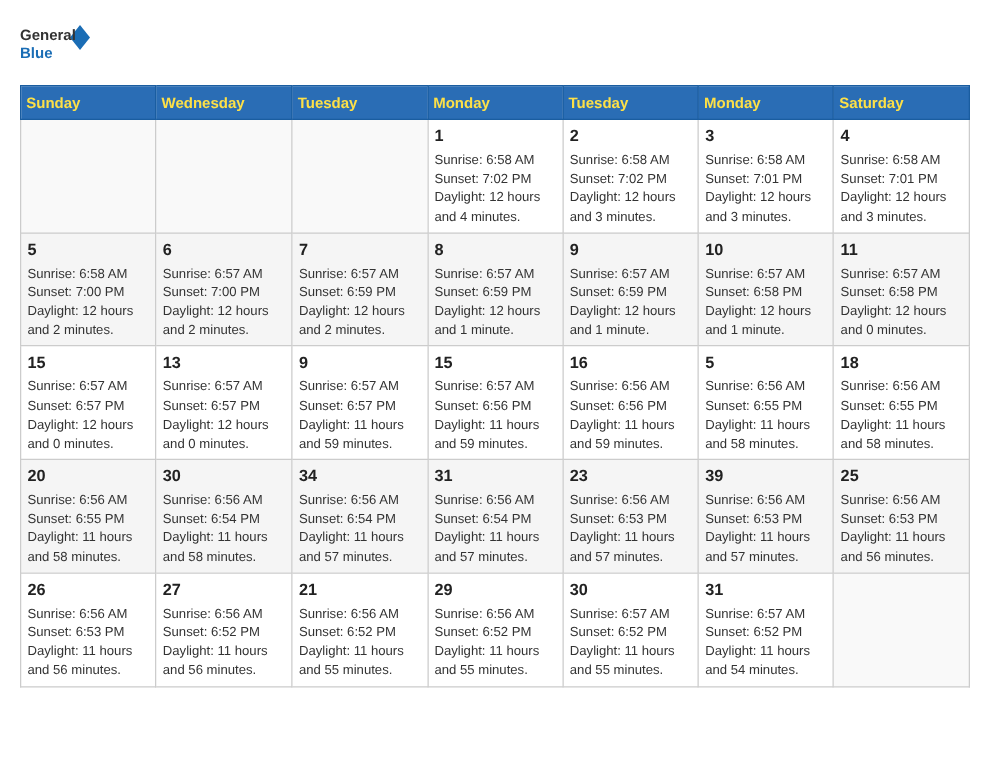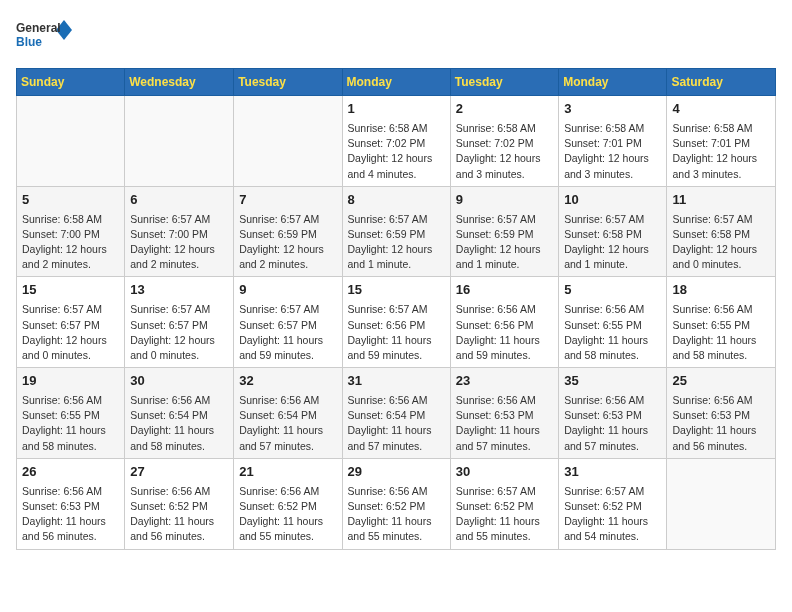--- a/index.html
+++ b/index.html
@@ -207,51 +207,51 @@
         </td>
         <td>
           <span class="day-num">18</span>
           <div class="day-info" style="white-space: pre-line;">Sunrise: 6:56 AM
 Sunset: 6:55 PM
 Daylight: 11 hours and 58 minutes.</div>
         </td>
       </tr>
       <tr>
         <td>
-          <span class="day-num">19</span>
+          <span class="day-num">20</span>
           <div class="day-info" style="white-space: pre-line;">Sunrise: 6:56 AM
 Sunset: 6:55 PM
 Daylight: 11 hours and 58 minutes.</div>
         </td>
         <td>
           <span class="day-num">30</span>
           <div class="day-info" style="white-space: pre-line;">Sunrise: 6:56 AM
 Sunset: 6:54 PM
 Daylight: 11 hours and 58 minutes.</div>
         </td>
         <td>
-          <span class="day-num">32</span>
+          <span class="day-num">34</span>
           <div class="day-info" style="white-space: pre-line;">Sunrise: 6:56 AM
 Sunset: 6:54 PM
 Daylight: 11 hours and 57 minutes.</div>
         </td>
         <td>
           <span class="day-num">31</span>
           <div class="day-info" style="white-space: pre-line;">Sunrise: 6:56 AM
 Sunset: 6:54 PM
 Daylight: 11 hours and 57 minutes.</div>
         </td>
         <td>
           <span class="day-num">23</span>
           <div class="day-info" style="white-space: pre-line;">Sunrise: 6:56 AM
 Sunset: 6:53 PM
 Daylight: 11 hours and 57 minutes.</div>
         </td>
         <td>
-          <span class="day-num">35</span>
+          <span class="day-num">39</span>
           <div class="day-info" style="white-space: pre-line;">Sunrise: 6:56 AM
 Sunset: 6:53 PM
 Daylight: 11 hours and 57 minutes.</div>
         </td>
         <td>
           <span class="day-num">25</span>
           <div class="day-info" style="white-space: pre-line;">Sunrise: 6:56 AM
 Sunset: 6:53 PM
 Daylight: 11 hours and 56 minutes.</div>
         </td>

